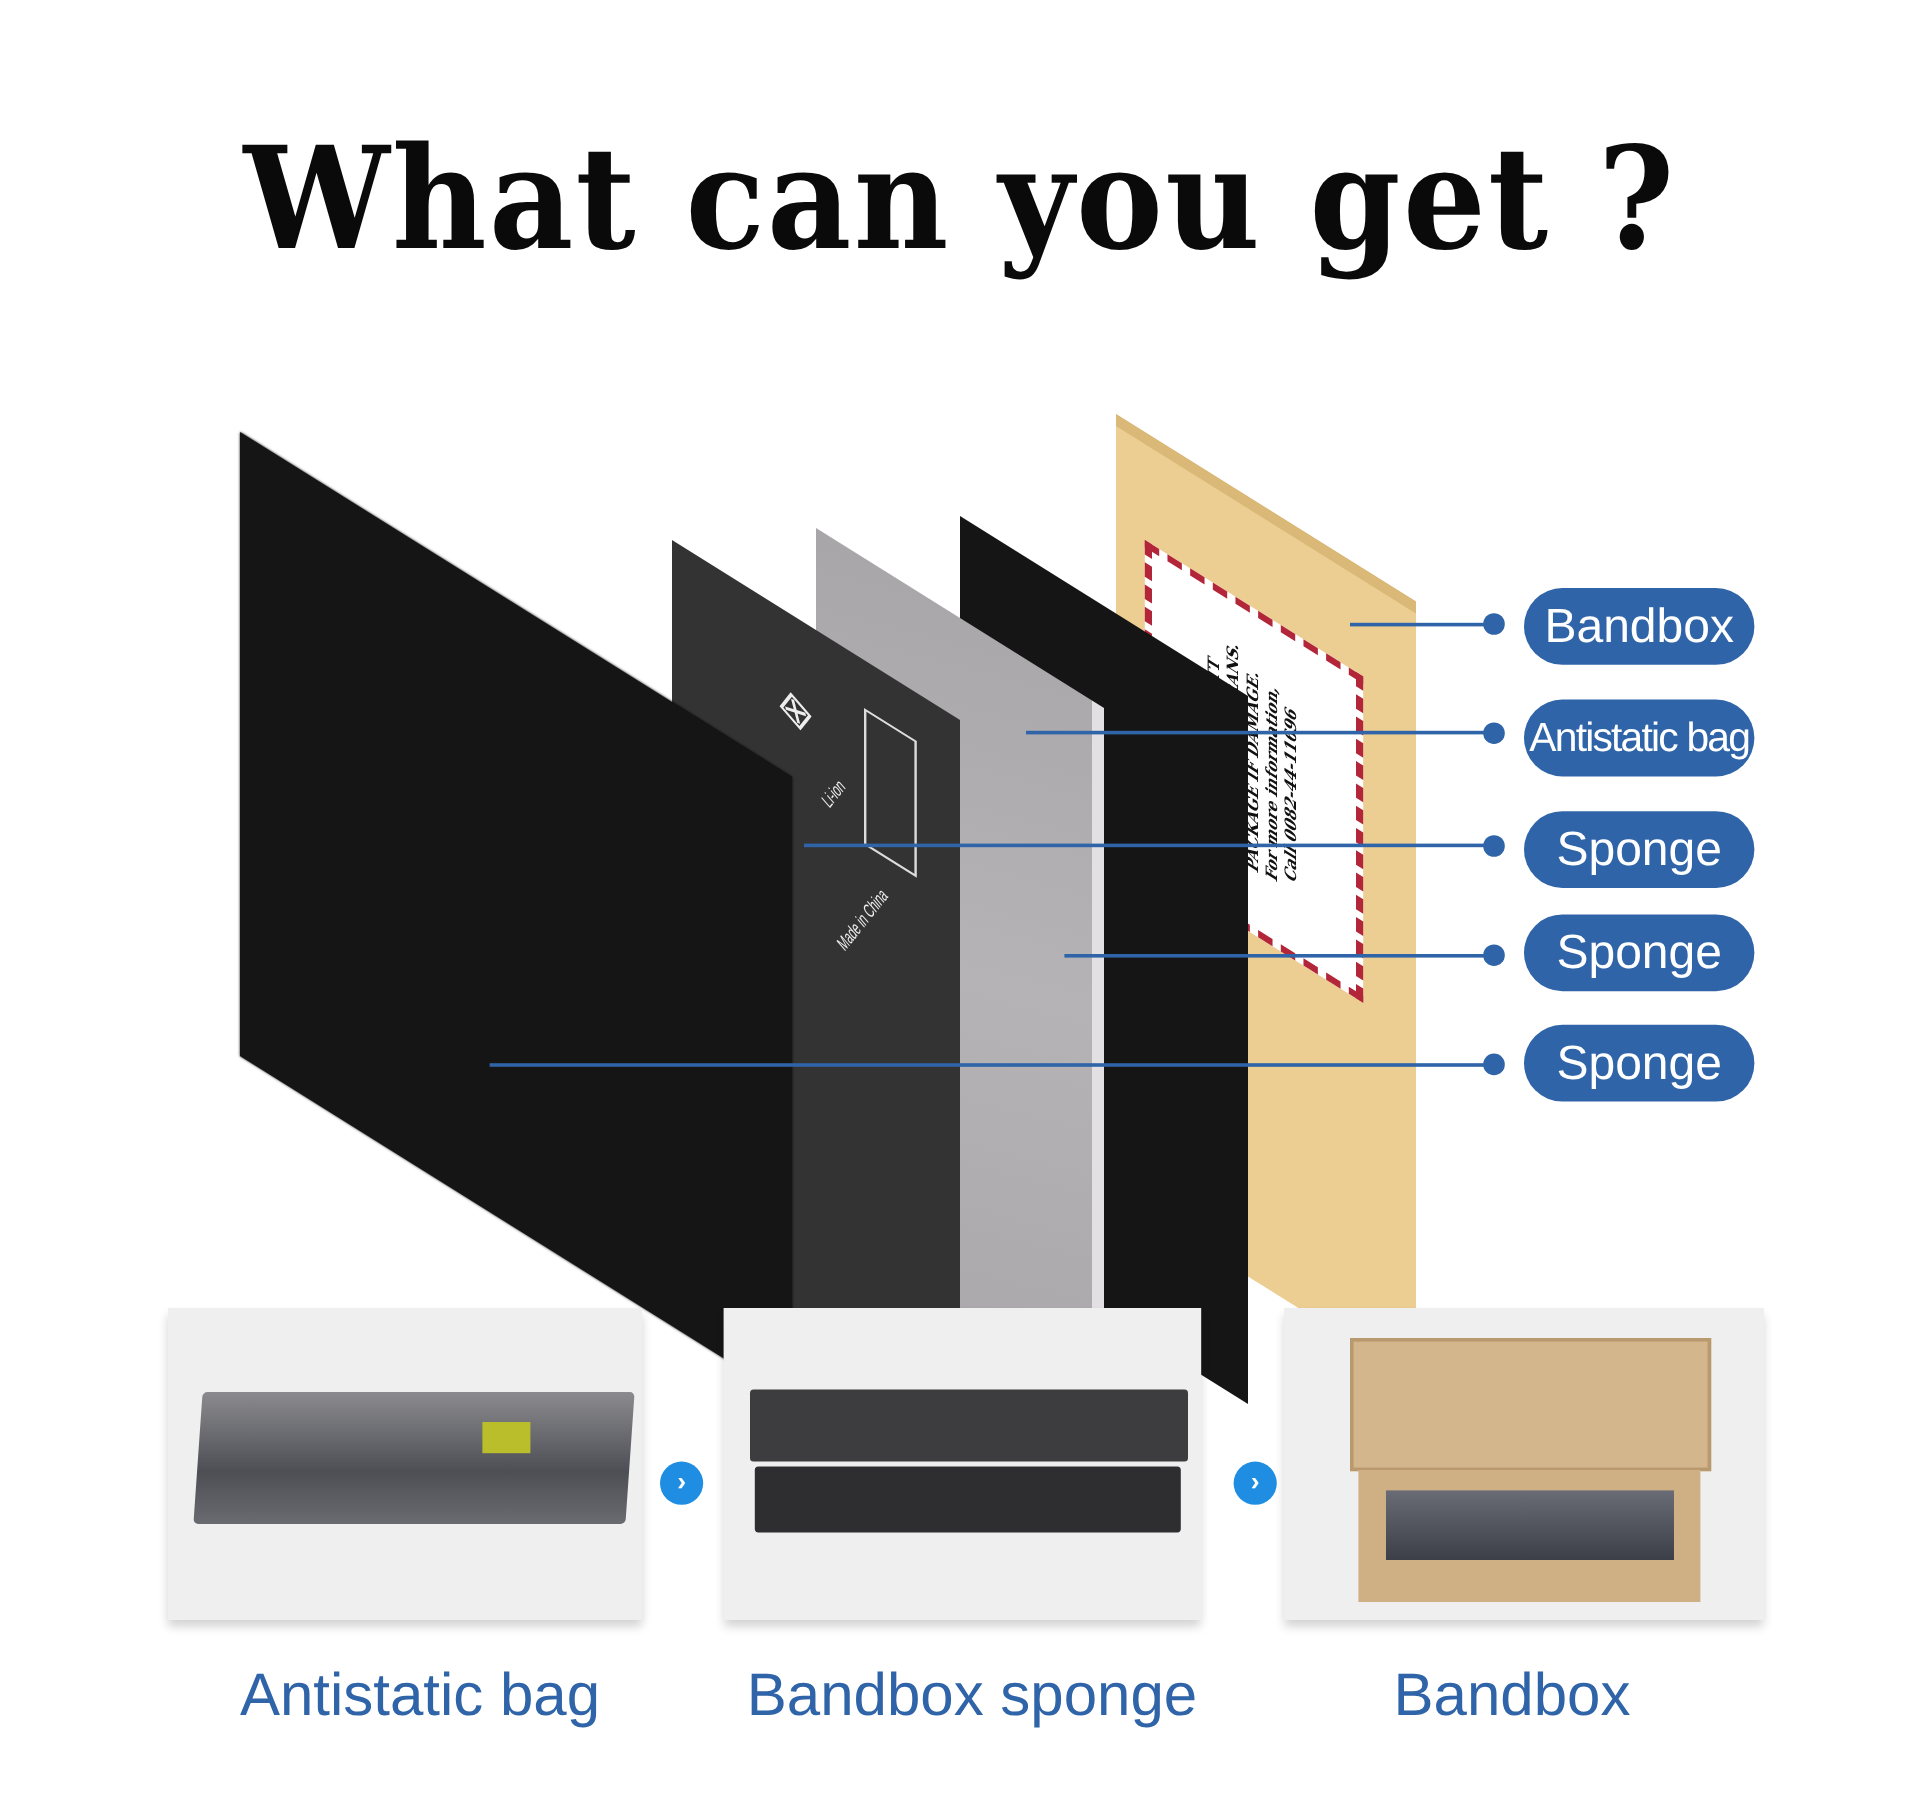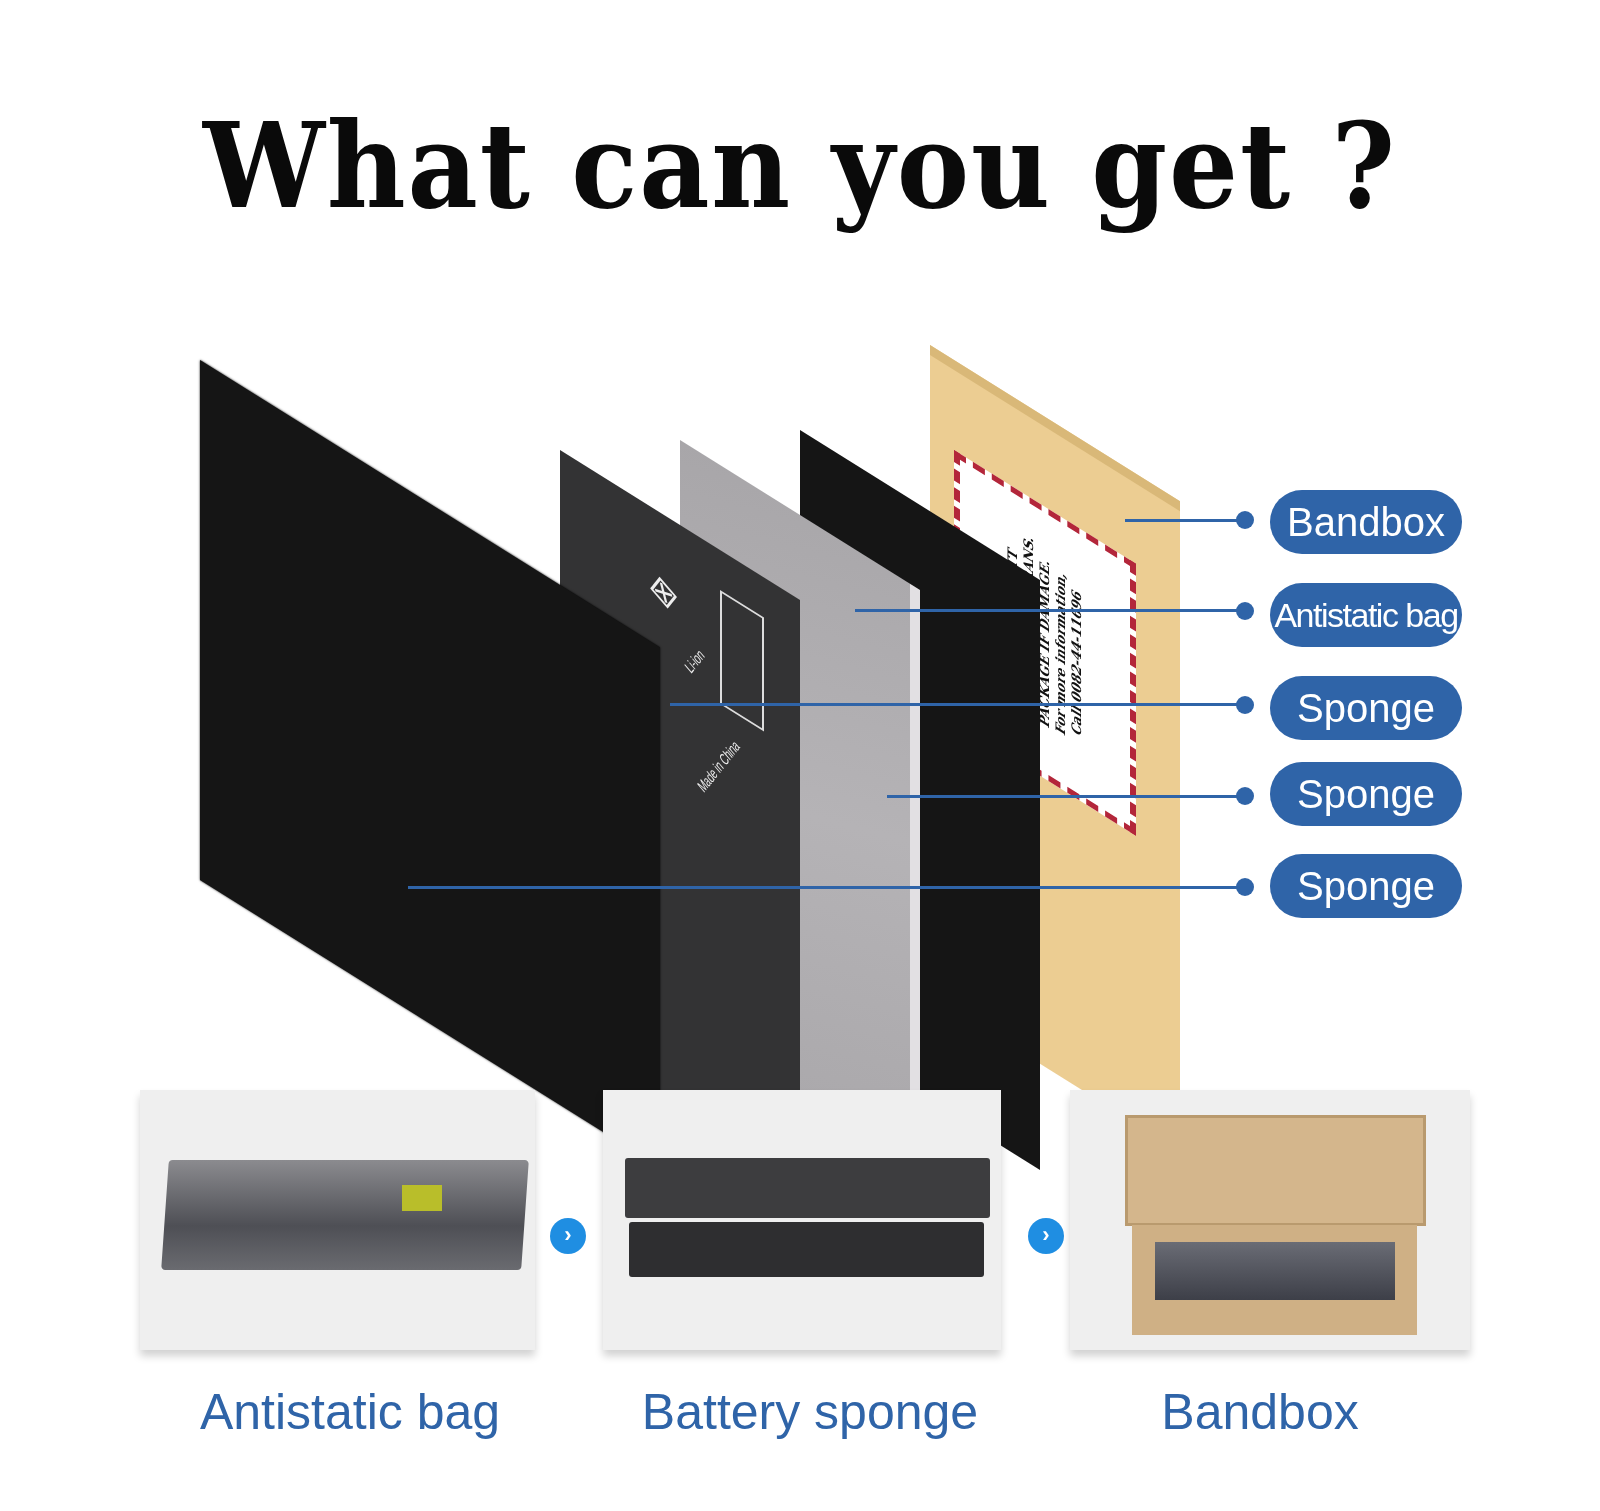--- a/index.html
+++ b/index.html
@@ -138,14 +138,14 @@
 </div>
 <div class="arrow-btn" style="left:1028px; top:1218px;">›</div>
 
 <div class="photo" style="left:1070px; width:400px;">
   <div class="obj" style="left:55px; top:25px; width:295px; height:105px; background:#d4b68c; border:3px solid #b99a6e;"></div>
   <div class="obj" style="left:62px; top:135px; width:285px; height:110px; background:#cfb085;"></div>
   <div class="obj" style="left:85px; top:152px; width:240px; height:58px; background:linear-gradient(180deg,#6a6c75,#3d3f48);"></div>
 </div>
 
 <div class="caption" style="left:140px; width:420px;">Antistatic bag</div>
-<div class="caption" style="left:600px; width:420px;">Battery sponge</div>
+<div class="caption" style="left:600px; width:420px;">Bandbox sponge</div>
 <div class="caption" style="left:1050px; width:420px;">Bandbox</div>
 
 </body></html>

